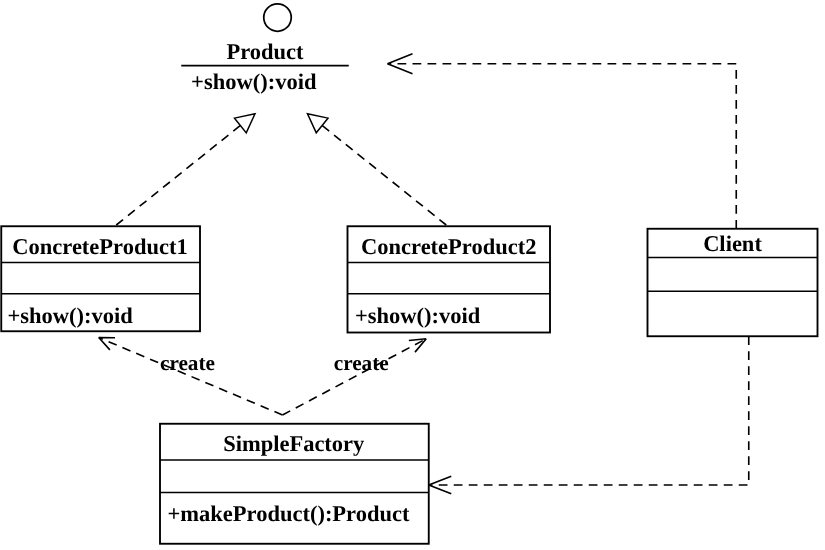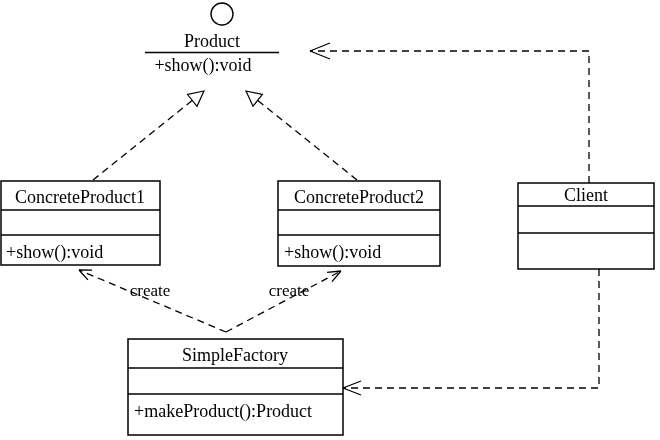--- a/index.html
+++ b/index.html
@@ -6,20 +6,21 @@
     margin: 0;
     padding: 0;
     background: #ffffff;
   }
   .stage {
     position: relative;
     width: 660px;
     height: 440px;
     background: #ffffff;
     overflow: hidden;
+    font-weight: bold;
   }
   svg { display: block; }
   svg text {
     fill: #000000;
     stroke: none;
     font-family: "Liberation Serif", "DejaVu Serif", serif;
     font-size: 18px;
   }
   svg text.label-small { font-size: 17px; }
   .box   { fill: #ffffff; stroke-width: 1.5; }

